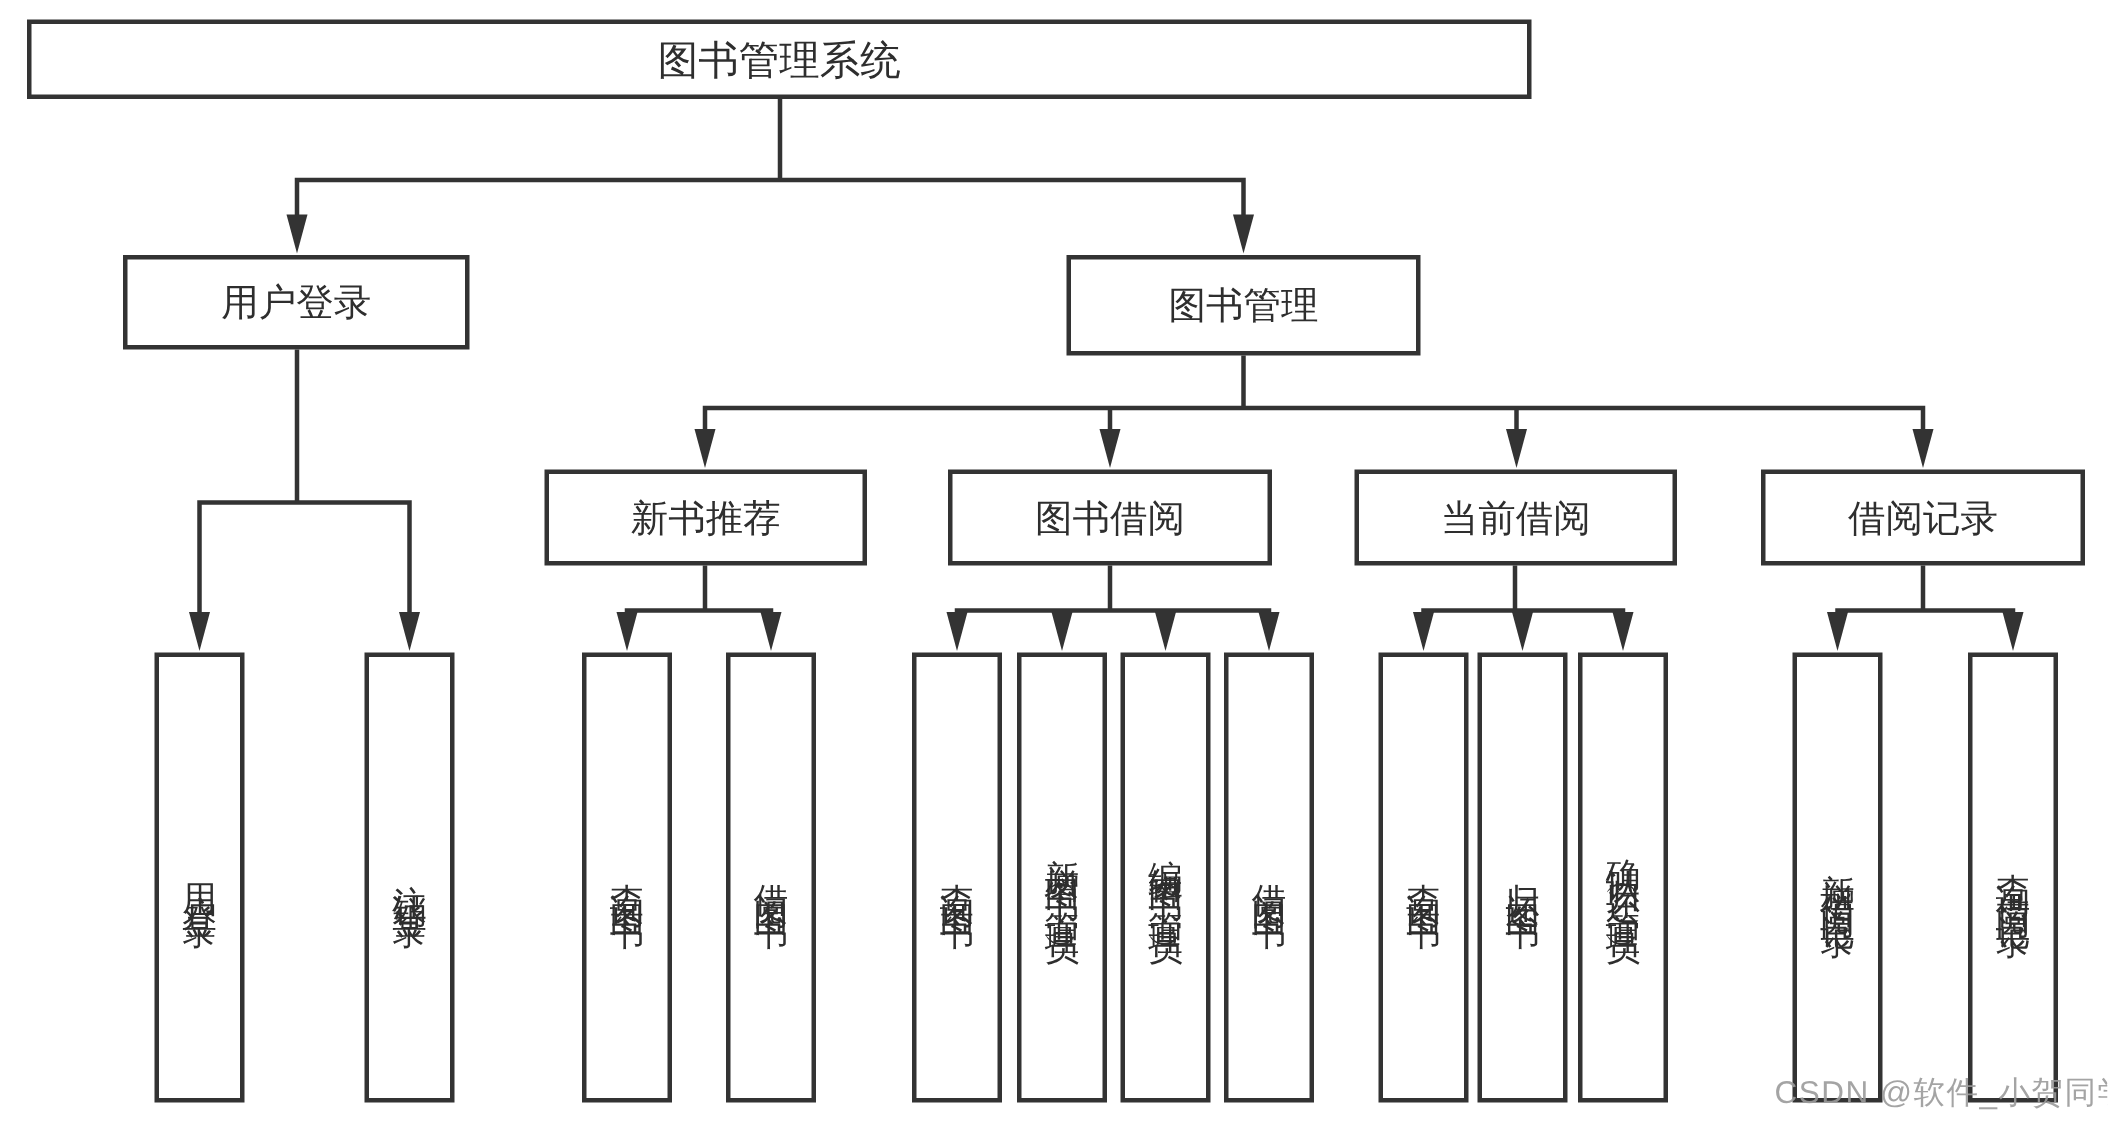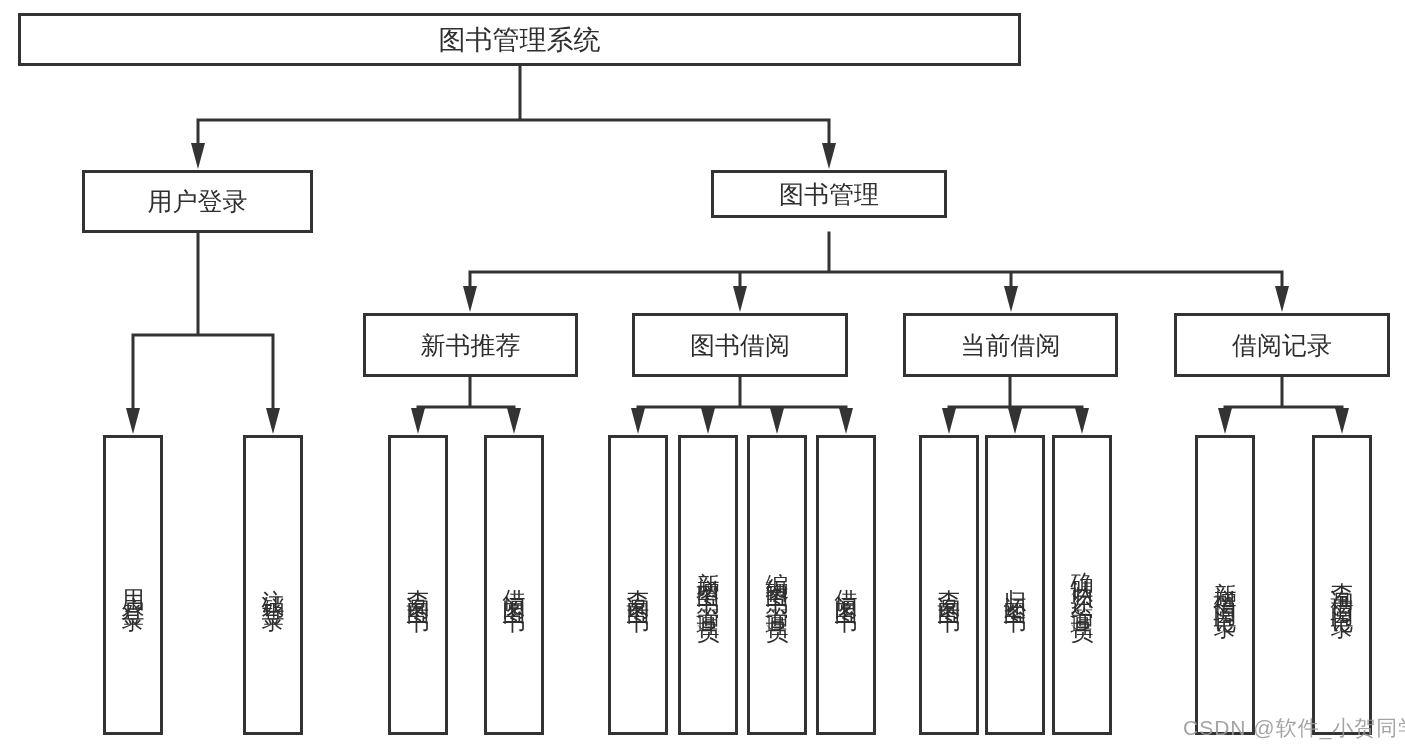--- a/index.html
+++ b/index.html
@@ -98,21 +98,21 @@
     <use href="#ah" transform="translate(949,434)"></use>
     <use href="#ah" transform="translate(1015,434)"></use>
     <use href="#ah" transform="translate(1082,434)"></use>
     <use href="#ah" transform="translate(1225,434)"></use>
     <use href="#ah" transform="translate(1342,434)"></use>
   </svg>
 
   <div class="node root" style="left:18px; top:13px; width:1003px; height:53px;">图书管理系统</div>
 
   <div class="node h" style="left:82px; top:170px; width:231px; height:63px;">用户登录</div>
-  <div class="node h" style="left:711px; top:170px; width:236px; height:48px;">图书管理</div>
+  <div class="node h" style="left:711px; top:170px; width:236px; height:67px;">图书管理</div>
 
   <div class="node h" style="left:363px; top:313px; width:215px; height:64px;">新书推荐</div>
   <div class="node h" style="left:632px; top:313px; width:216px; height:64px;">图书借阅</div>
   <div class="node h" style="left:903px; top:313px; width:215px; height:64px;text-align:right;">当前借阅</div>
   <div class="node h" style="left:1174px; top:313px; width:216px; height:64px;">借阅记录</div>
 
   <div class="node leaf" style="left:103px; top:435px; width:60px; height:300px;">用户登录</div>
   <div class="node leaf" style="left:243px; top:435px; width:60px; height:300px;">注销登录</div>
 
   <div class="node leaf" style="left:388px; top:435px; width:60px; height:300px;">查询图书</div>

